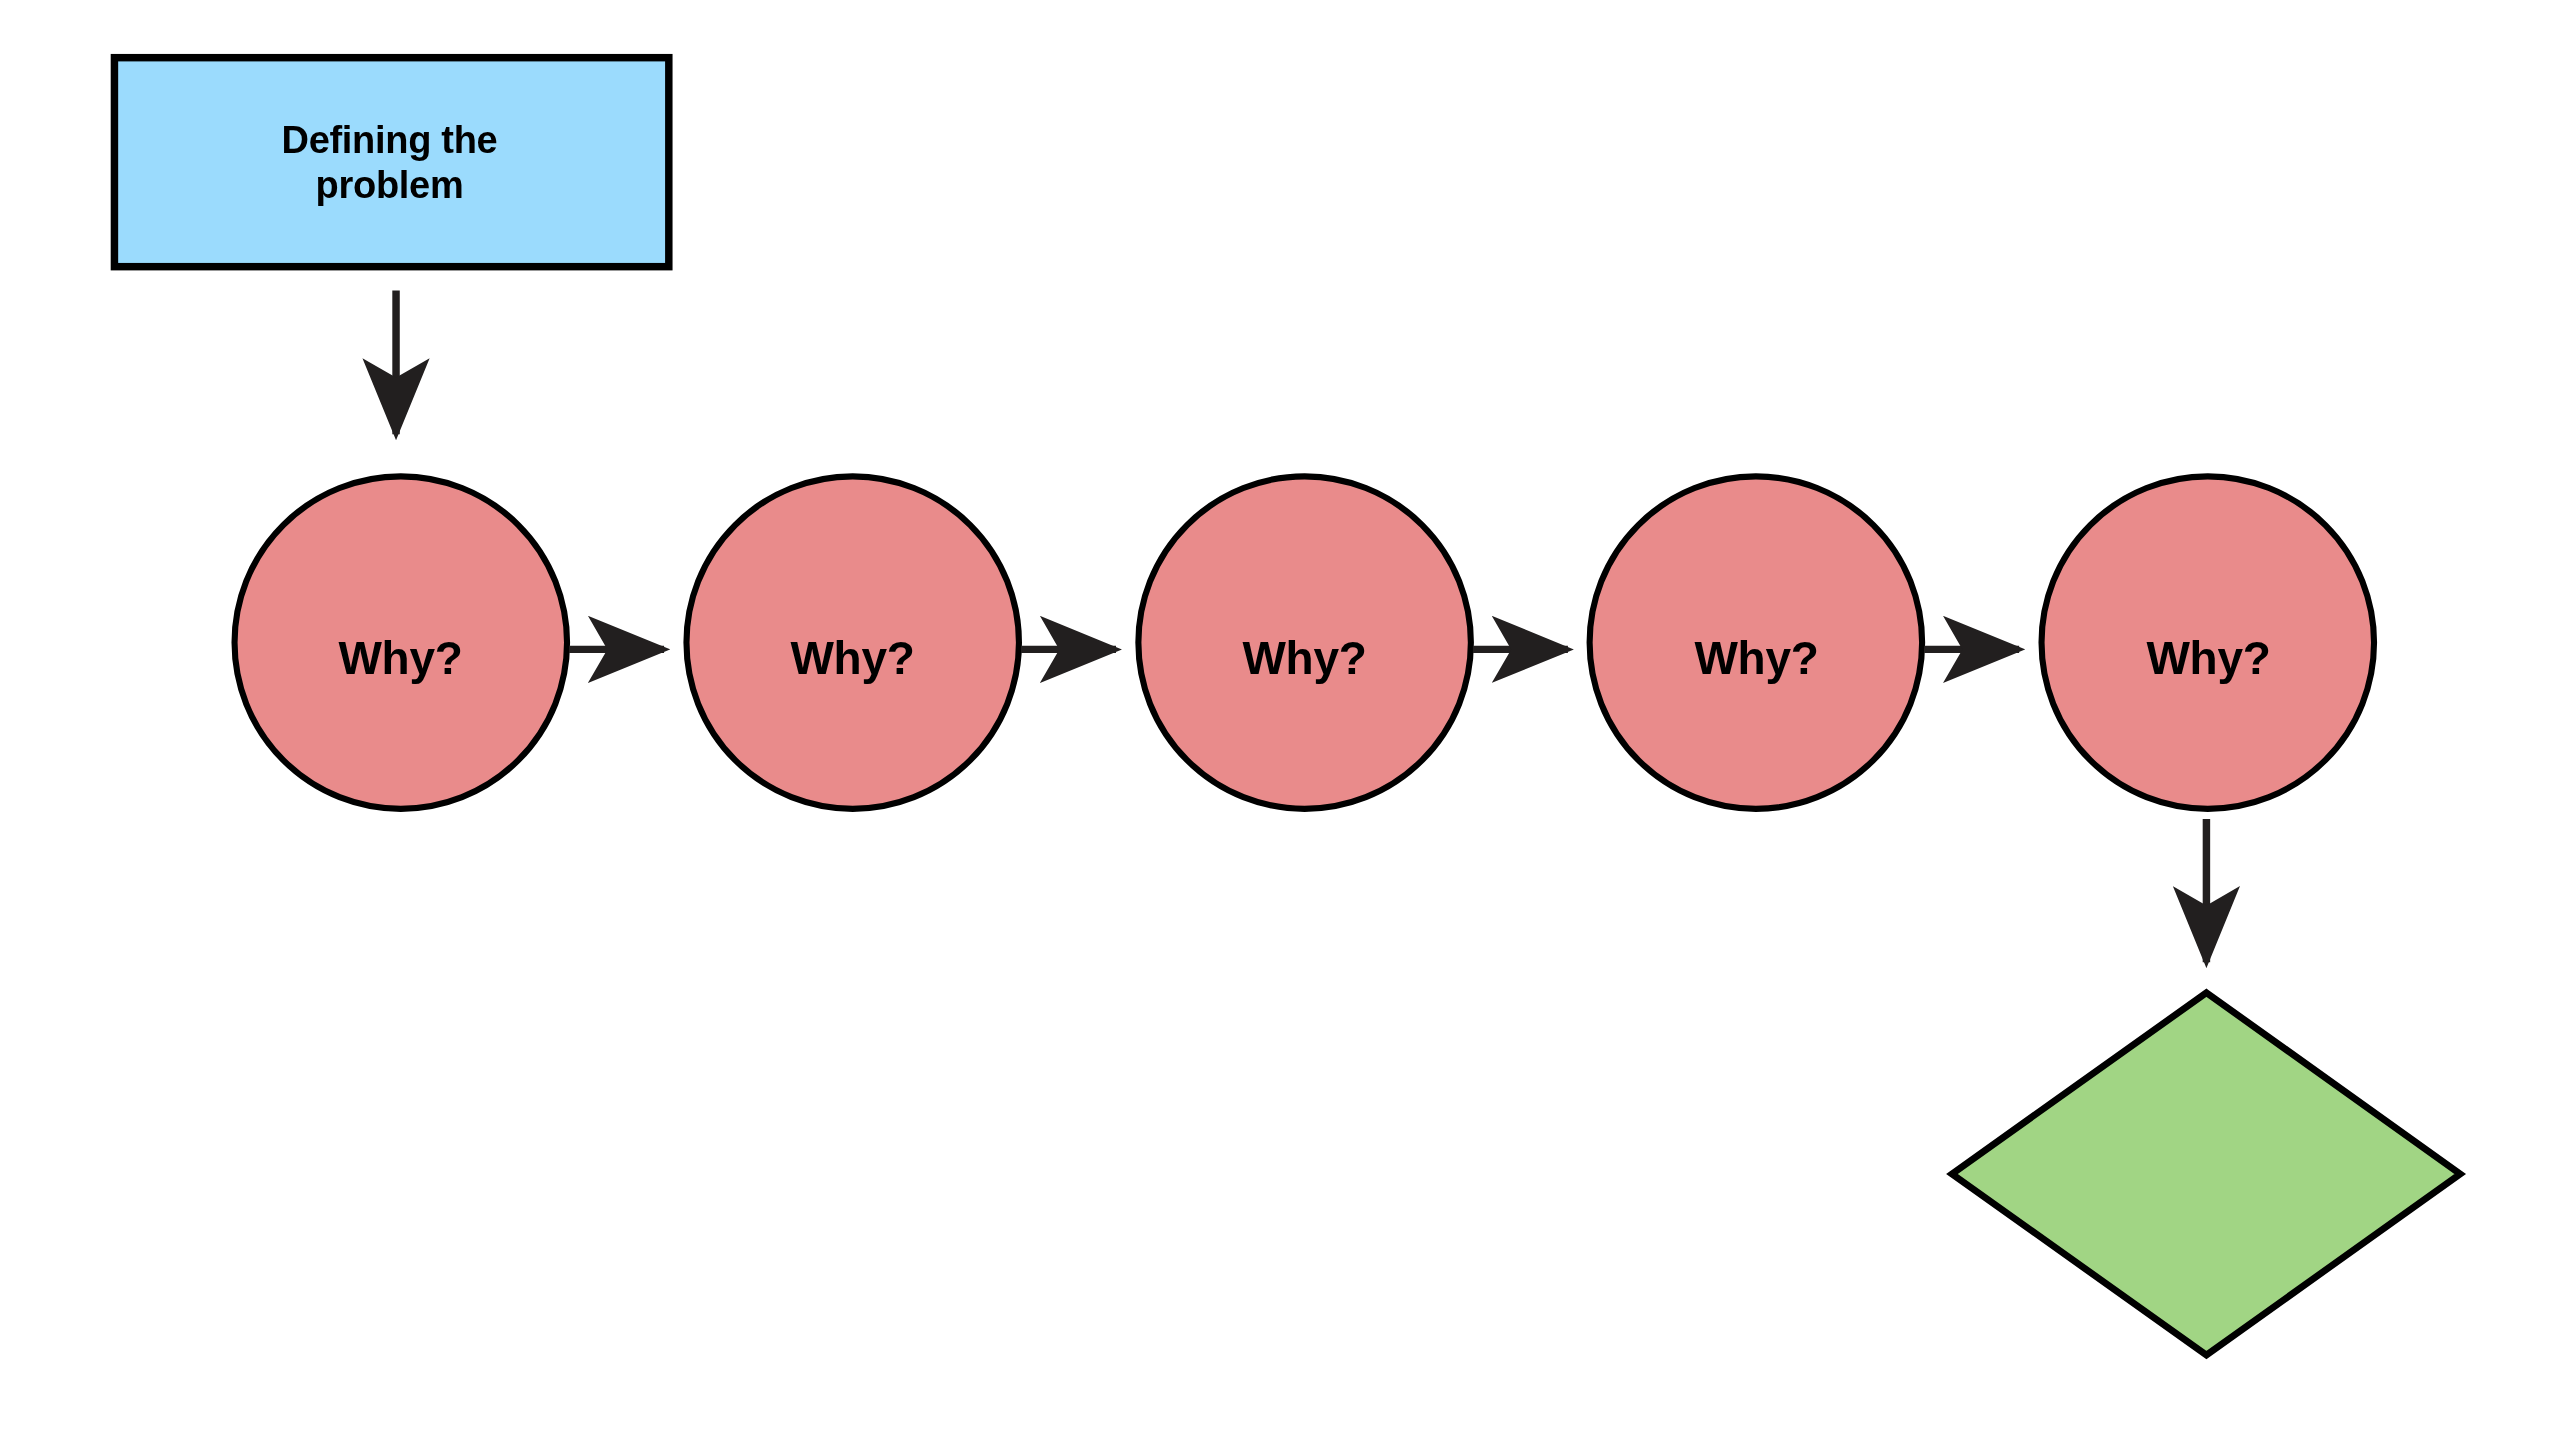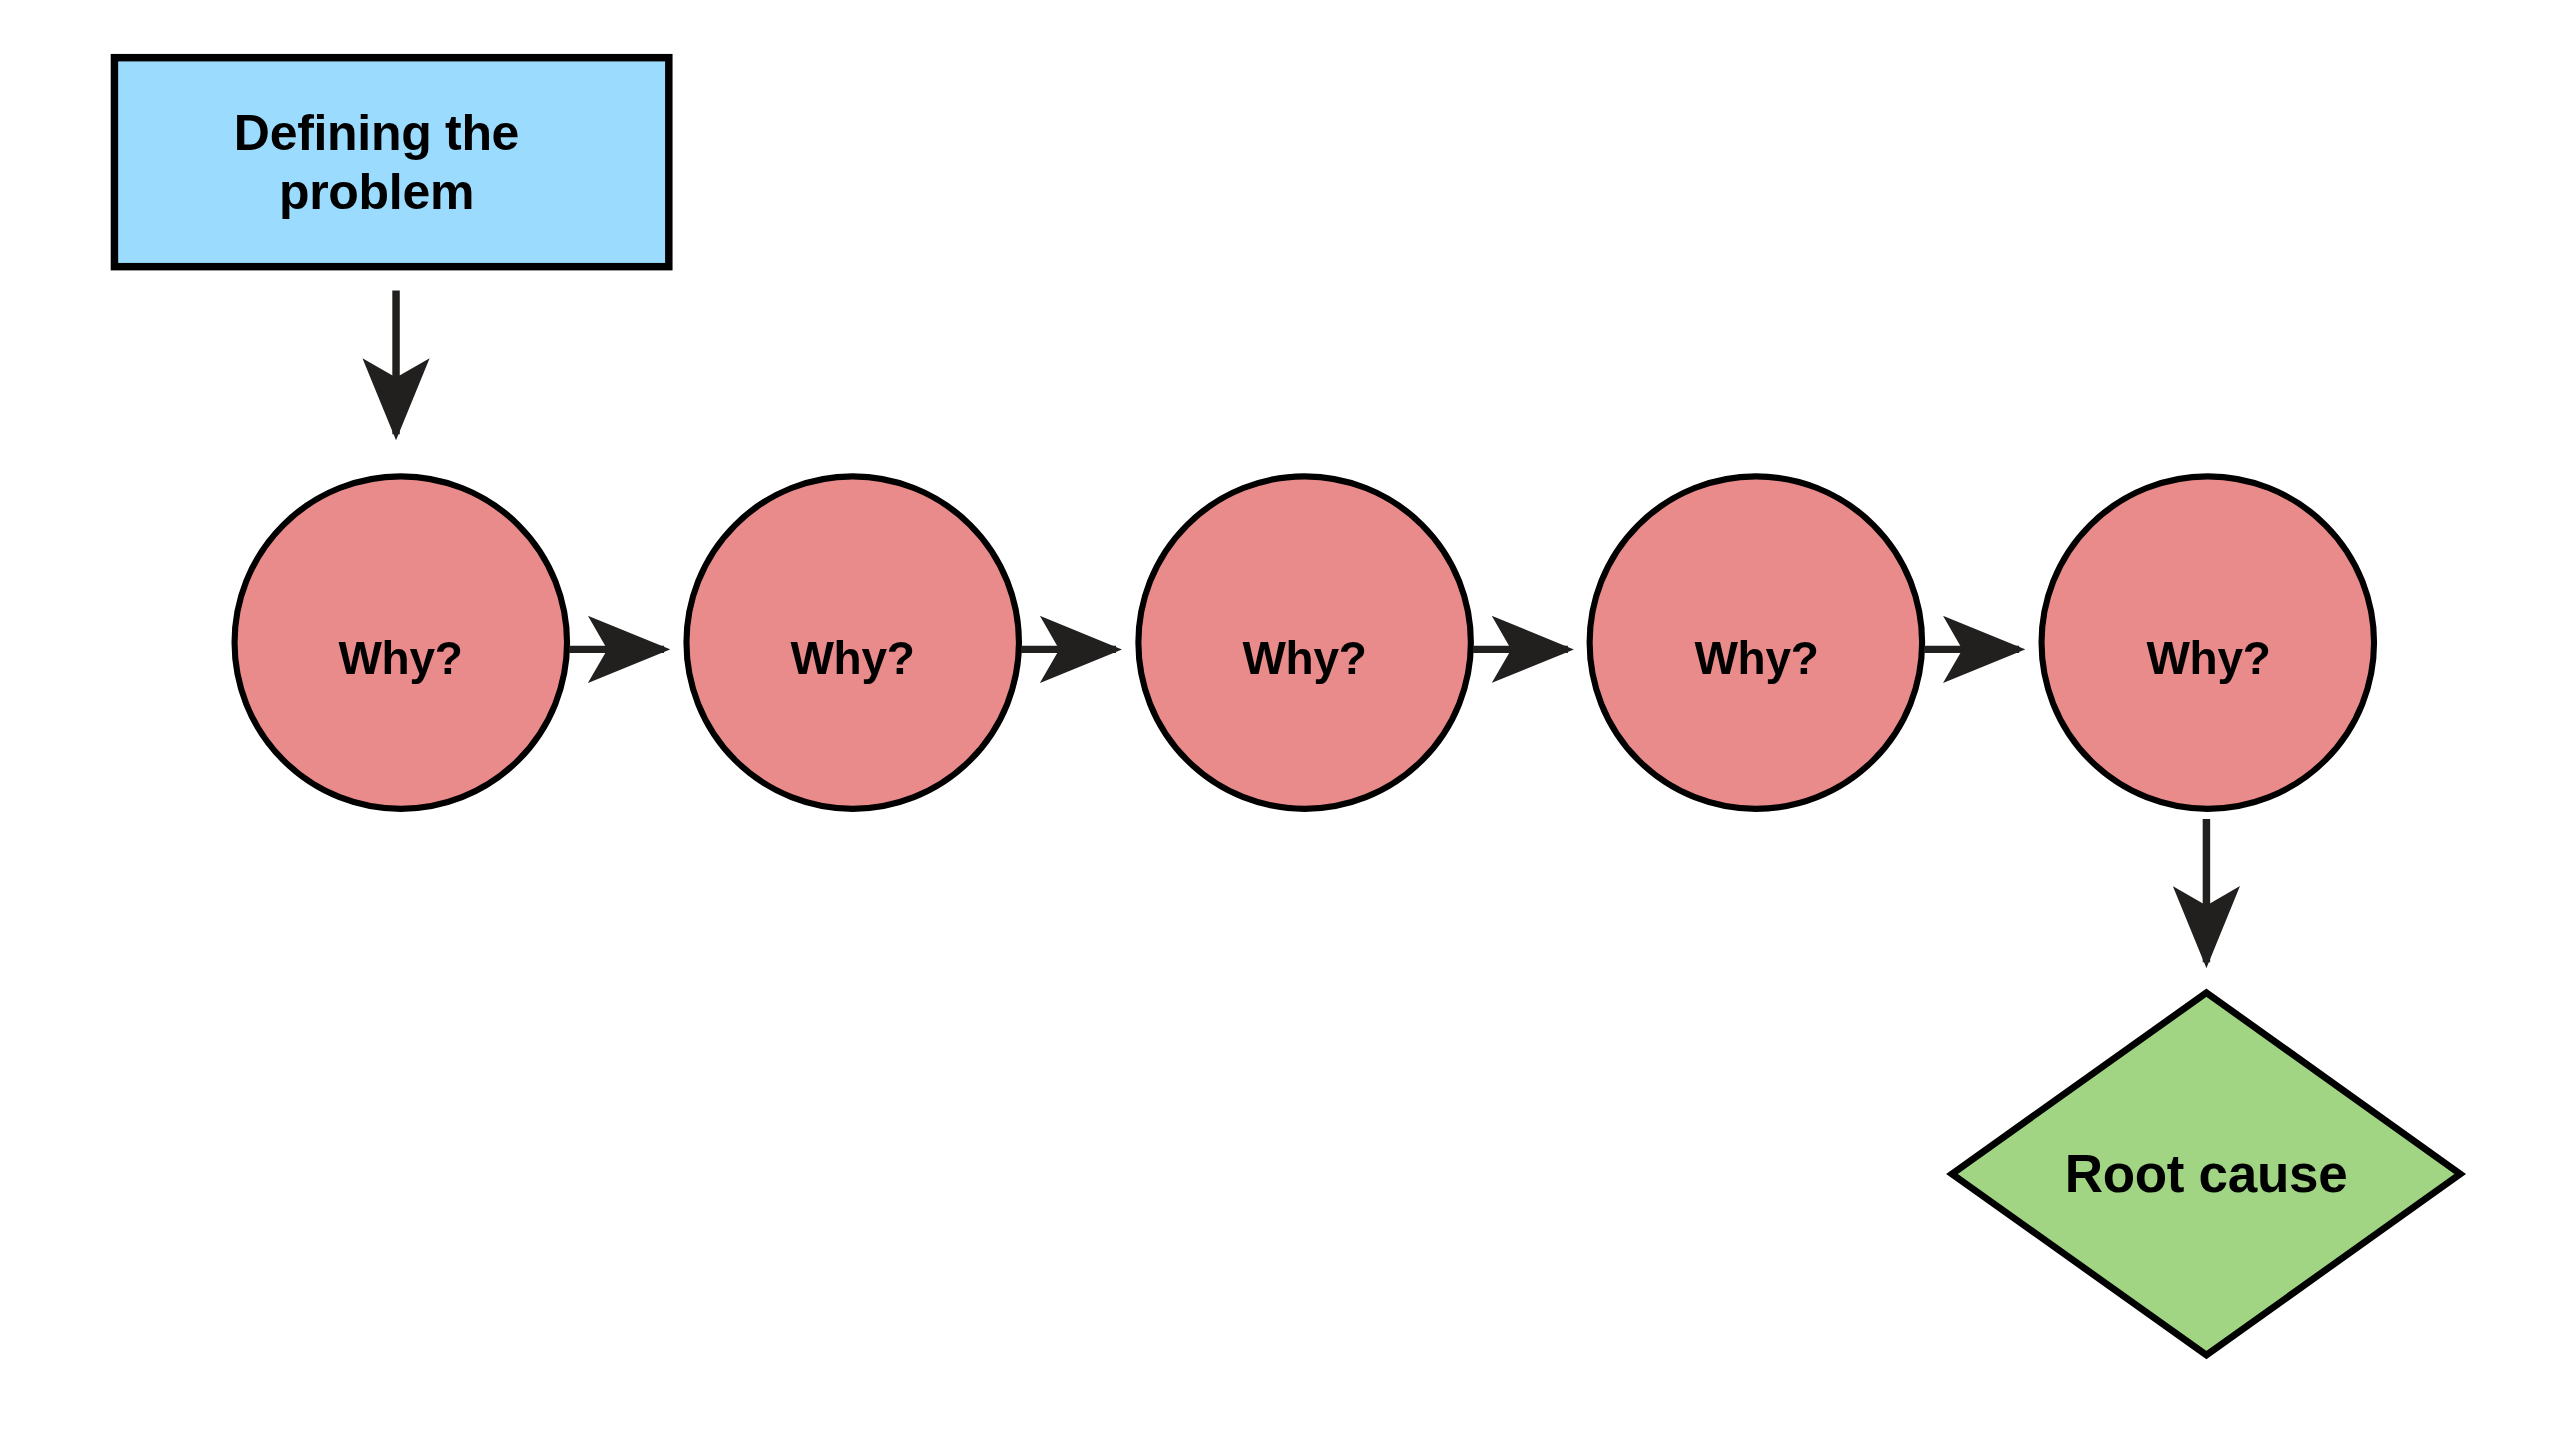--- a/index.html
+++ b/index.html
@@ -30,25 +30,25 @@
     align-items: center;
     justify-content: center;
     text-align: center;
     color: #000000;
     font-weight: bold;
     line-height: 1.18;
     pointer-events: none;
     white-space: pre-line;
   }
   #problem-label {
-    left: 99px;
+    left: 112px;
     top: 58px;
     width: 555px;
     height: 209px;
-    font-size: 50px;
+    font-size: 38px;
     letter-spacing: -0.3px;
   }
   .why-label {
     width: 333px;
     height: 333px;
     top: 492px;
     font-size: 46px;
     letter-spacing: -0.3px;
   }
   #why-label-0 { left: 234px; }
@@ -99,16 +99,15 @@
 
   <div class="shape-label" id="problem-label">Defining the
 problem</div>
 
   <div class="shape-label why-label" id="why-label-0">Why?</div>
   <div class="shape-label why-label" id="why-label-1">Why?</div>
   <div class="shape-label why-label" id="why-label-2">Why?</div>
   <div class="shape-label why-label" id="why-label-3">Why?</div>
   <div class="shape-label why-label" id="why-label-4">Why?</div>
 
-  <div class="shape-label" id="root-cause-label">Root cause</div>
 
 </div>
 
 
 </body></html>

